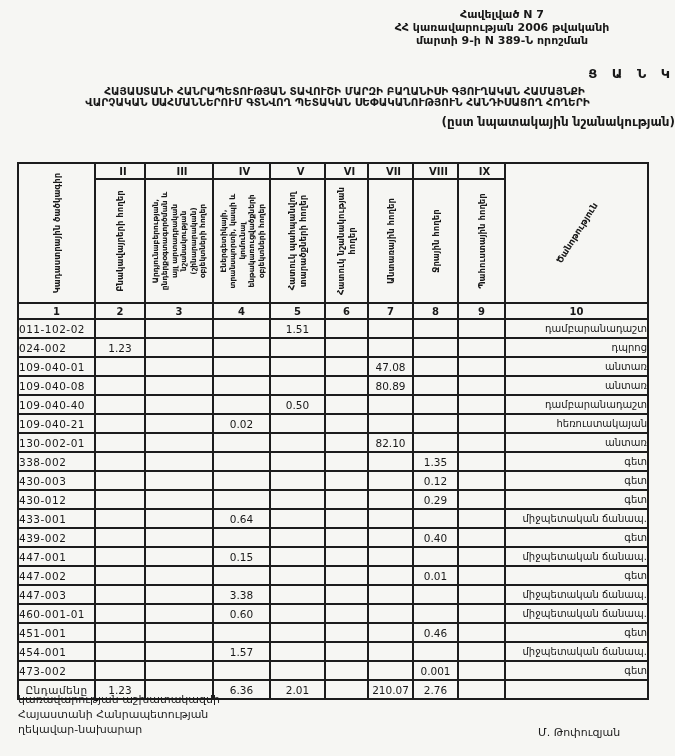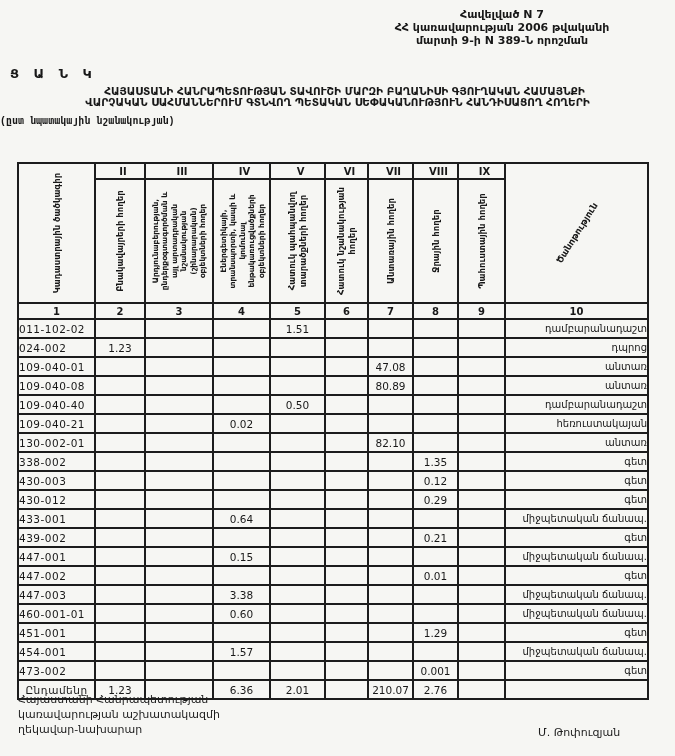--- a/index.html
+++ b/index.html
@@ -2,25 +2,25 @@
 <html><head>
 <meta charset="utf-8">
 <style>
   html,body{margin:0;padding:0;background:#e8e8e6;}
   .page{position:relative;width:675px;height:756px;background:#f6f6f3;
         font-family:"DejaVu Sans",sans-serif;color:#181818;overflow:hidden;}
   
   .annex{position:absolute;top:8px;right:8px;width:330px;text-align:center;
          font-size:11px;font-weight:bold;line-height:13px;}
   
-  .doc-title{position:absolute;top:66px;left:10px;right:0;text-align:left;
+  .doc-title{position:absolute;top:66px;left:4px;right:0;text-align:right;
              font-size:13px;font-weight:bold;letter-spacing:5px;}
   .sub1{position:absolute;top:85px;left:14px;right:0;text-align:center;font-size:10.5px;font-weight:bold;}
   .sub2{position:absolute;top:96px;left:0;right:0;text-align:center;font-size:10.5px;font-weight:bold;}
-  .sub3{position:absolute;top:115px;left:0;right:0;text-align:left;font-size:10px;font-weight:bold;font-family:Liberation Mono, monospace;}
+  .sub3{position:absolute;top:115px;left:0;right:0;text-align:right;font-size:12px;font-weight:bold;}
   
   table{position:absolute;top:162px;left:17px;border-collapse:collapse;table-layout:fixed;}
   th,td{border:2px solid #1c1c1c;padding:0;background:#f6f6f3;}
   th{font-weight:bold;}
   .roman-row th{height:14px;font-size:10px;text-align:center;padding-left:6px;}
   .vhead-row th{height:122px;position:relative;}
   .vh span{position:absolute;left:50%;top:50%;
            transform:translate(-50%,-50%) rotate(-90deg);
            width:112px;text-align:center;font-size:7.5px;line-height:1.25;font-weight:bold;}
   .vh span.big{font-size:8.5px;}
@@ -261,21 +261,21 @@
           <td class="note" data-name="note-cell">միջպետական ճանապ.</td>
         </tr>
         <tr data-name="table-row">
           <td class="code" data-name="cadastral-code-cell">439-002</td>
           <td class="num" data-name="value-cell"></td>
           <td class="num" data-name="value-cell"></td>
           <td class="num" data-name="value-cell"></td>
           <td class="num" data-name="value-cell"></td>
           <td class="num" data-name="value-cell"></td>
           <td class="num" data-name="value-cell"></td>
-          <td class="num" data-name="value-cell">0.21</td>
+          <td class="num" data-name="value-cell">0.40</td>
           <td class="num" data-name="value-cell"></td>
           <td class="note" data-name="note-cell">գետ</td>
         </tr>
         <tr data-name="table-row">
           <td class="code" data-name="cadastral-code-cell">447-001</td>
           <td class="num" data-name="value-cell"></td>
           <td class="num" data-name="value-cell"></td>
           <td class="num" data-name="value-cell">0.15</td>
           <td class="num" data-name="value-cell"></td>
           <td class="num" data-name="value-cell"></td>
@@ -321,21 +321,21 @@
           <td class="note" data-name="note-cell">միջպետական ճանապ.</td>
         </tr>
         <tr data-name="table-row">
           <td class="code" data-name="cadastral-code-cell">451-001</td>
           <td class="num" data-name="value-cell"></td>
           <td class="num" data-name="value-cell"></td>
           <td class="num" data-name="value-cell"></td>
           <td class="num" data-name="value-cell"></td>
           <td class="num" data-name="value-cell"></td>
           <td class="num" data-name="value-cell"></td>
-          <td class="num" data-name="value-cell">1.29</td>
+          <td class="num" data-name="value-cell">0.46</td>
           <td class="num" data-name="value-cell"></td>
           <td class="note" data-name="note-cell">գետ</td>
         </tr>
         <tr data-name="table-row">
           <td class="code" data-name="cadastral-code-cell">454-001</td>
           <td class="num" data-name="value-cell"></td>
           <td class="num" data-name="value-cell"></td>
           <td class="num" data-name="value-cell">1.57</td>
           <td class="num" data-name="value-cell"></td>
           <td class="num" data-name="value-cell"></td>
@@ -365,19 +365,19 @@
           <td class="num" data-name="value-cell"></td>
           <td class="num" data-name="value-cell">210.07</td>
           <td class="num" data-name="value-cell">2.76</td>
           <td class="num" data-name="value-cell"></td>
           <td class="note" data-name="note-cell"></td>
         </tr>
       </tbody>
   </table>
 
   <div class="footer" data-name="signatory-block">
+    <div data-name="footer-line-2">կառավարության աշխատակազմի</div>
     <div data-name="footer-line-1">Հայաստանի Հանրապետության</div>
-    <div data-name="footer-line-2">կառավարության աշխատակազմի</div>
     <div data-name="footer-line-3">ղեկավար-նախարար</div>
   </div>
   <div class="signature" data-name="signature-name">Մ. Թոփուզյան</div>
 
 </div>
 
 </body></html>

